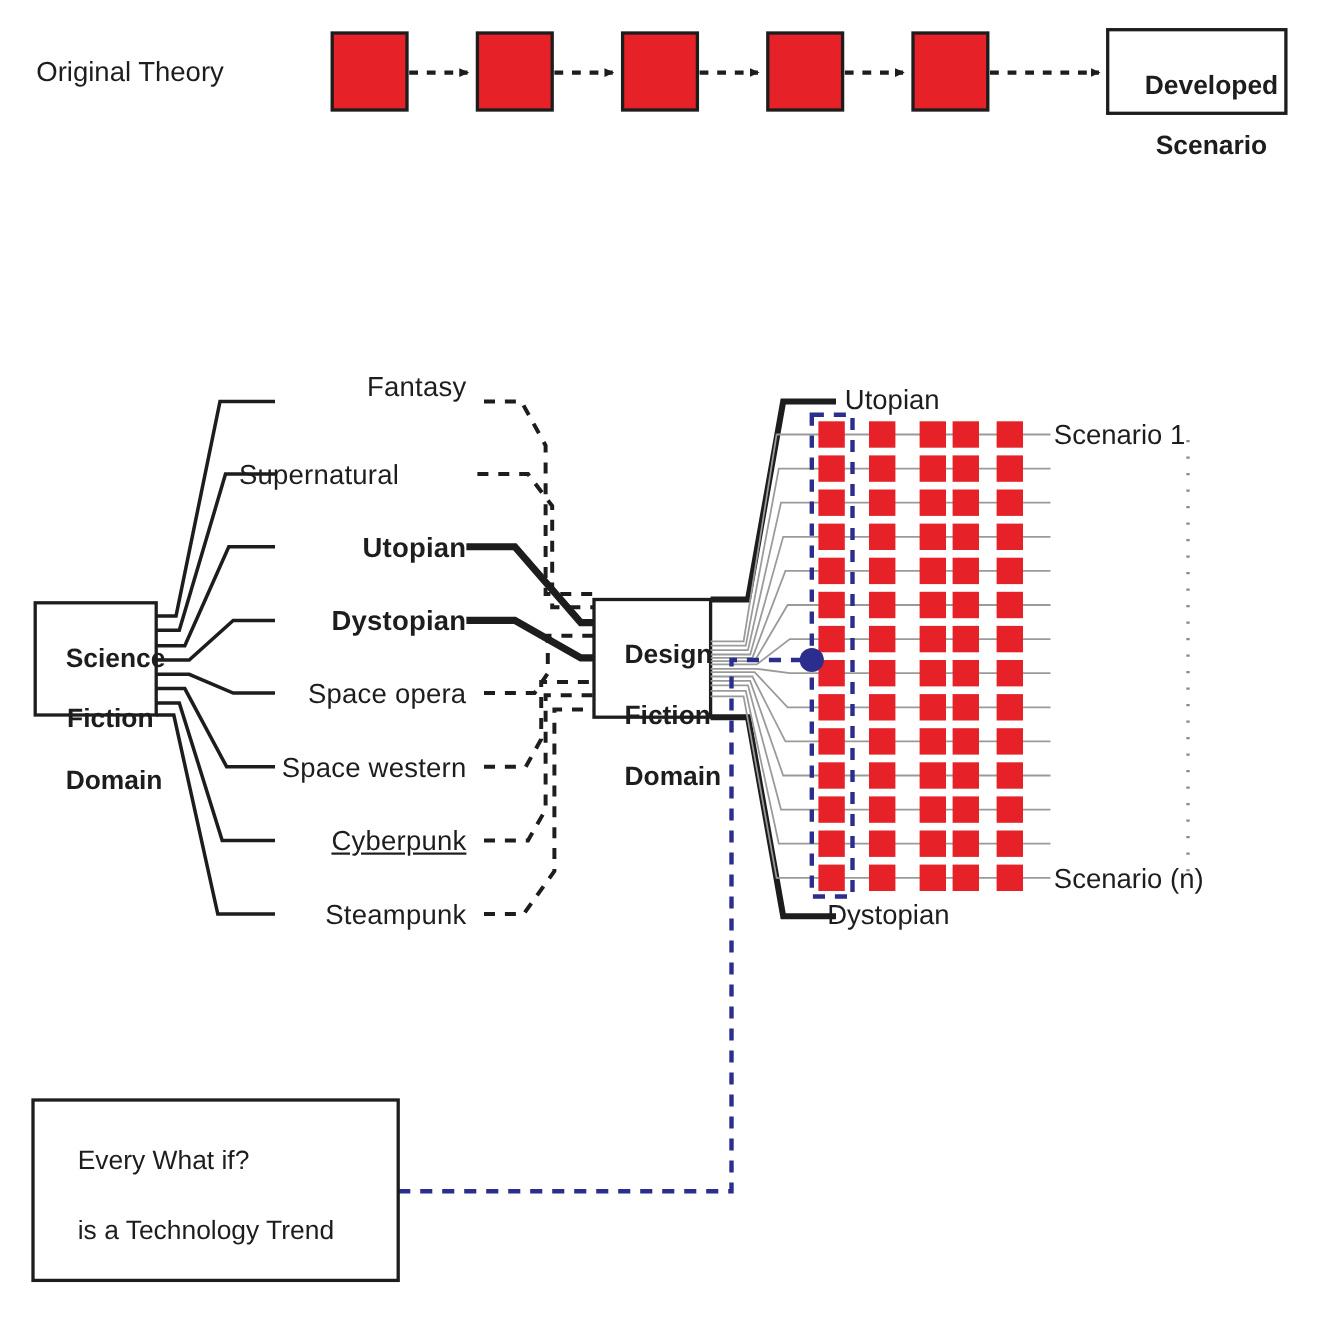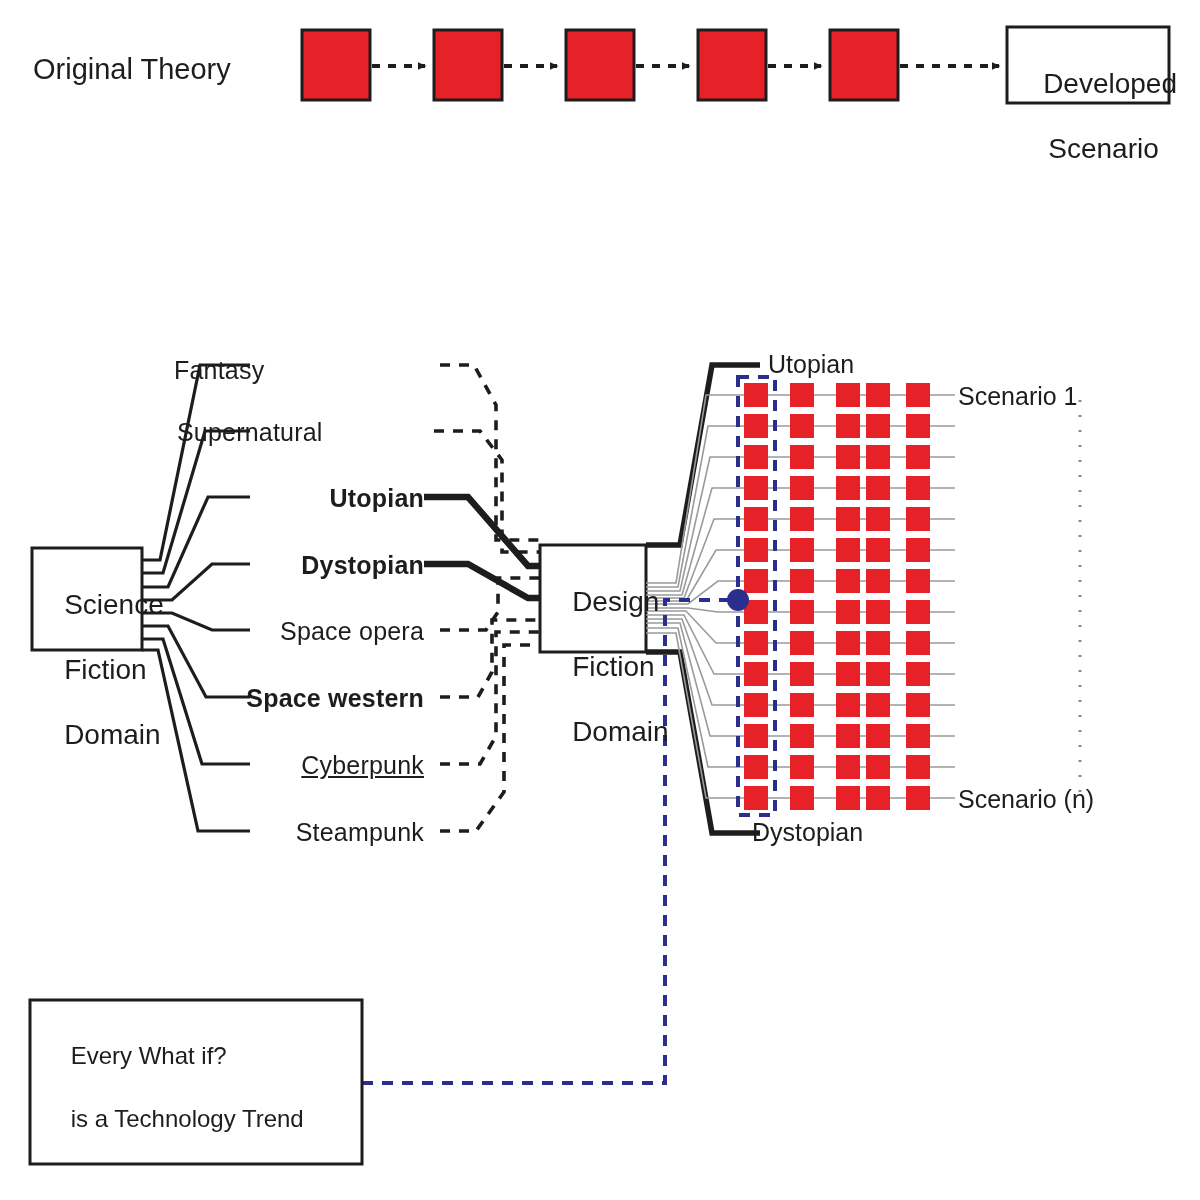--- a/index.html
+++ b/index.html
@@ -3,24 +3,24 @@
 <meta charset="utf-8">
 <style>
   html,body{margin:0;padding:0;background:#ffffff;}
   body{width:1200px;height:1200px;position:relative;overflow:hidden;
        font-family:"Liberation Sans", sans-serif;color:#1d1d1d;}
   #stage{position:absolute;left:0;top:0;width:1200px;height:1200px;}
   svg.layer{position:absolute;left:0;top:0;width:1200px;height:1200px;overflow:visible;}
   .txt{position:absolute;white-space:pre;line-height:1.18;}
   .lbl-genre{font-size:25px;letter-spacing:.2px;}
   .lbl-genre.bold{font-weight:bold;}
-  .boxlabel{font-size:28px;text-align:center;line-height:1.16;}
+  .boxlabel{font-size:24px;text-align:center;line-height:1.16;font-weight:bold;}
   .lbl-plain{font-size:25px;}
   .notebox-txt{font-size:24px;line-height:1.30;}
-  .hdr{font-size:29px;}
+  .hdr{font-size:25px;}
 </style>
 </head>
 <body>
 
 <div id="stage">
 
   <div class="txt hdr" style="left:33px;top:52px;">Original Theory</div>
 
   <svg class="layer">
     <defs>
@@ -222,26 +222,26 @@
     <span>Fiction</span><br>
     <span>Domain</span>
   </div>
 
   <div class="txt boxlabel" style="left:541px;top:554px;width:104px;">
     <span>Design</span><br>
     <span>Fiction</span><br>
     <span>Domain</span>
   </div>
 
-  <div class="txt lbl-genre" style="left:174px;top:356px;width:250px;">Fantasy</div>
-  <div class="txt lbl-genre" style="left:177px;top:418px;width:250px;text-align:left;">Supernatural</div>
+  <div class="txt lbl-genre" style="left:174px;top:338px;width:250px;text-align:right;">Fantasy</div>
+  <div class="txt lbl-genre" style="left:165px;top:418px;width:250px;text-align:center;">Supernatural</div>
   <div class="txt lbl-genre bold" style="left:174px;top:484px;width:250px;text-align:right;">Utopian</div>
   <div class="txt lbl-genre bold" style="left:174px;top:551px;width:250px;text-align:right;">Dystopian</div>
   <div class="txt lbl-genre" style="left:174px;top:617px;width:250px;text-align:right;">Space opera</div>
-  <div class="txt lbl-genre" style="left:174px;top:684px;width:250px;text-align:right;font-weight:bold;">Space western</div>
+  <div class="txt lbl-genre" style="left:174px;top:684px;width:250px;text-align:right;">Space western</div>
   <div class="txt lbl-genre" style="left:174px;top:751px;width:250px;text-align:right;text-decoration:underline;">Cyberpunk</div>
   <div class="txt lbl-genre" style="left:174px;top:818px;width:250px;text-align:right;">Steampunk</div>
 
   <div class="txt lbl-plain" style="left:768px;top:350px;">Utopian</div>
   <div class="txt lbl-plain" style="left:752px;top:818px;">Dystopian</div>
 
   <div class="txt lbl-plain" style="left:958px;top:382px;">Scenario 1</div>
   <div class="txt lbl-plain" style="left:958px;top:785px;text-align:right;">Scenario (n)</div>
 
   <div class="txt notebox-txt" style="left:44px;top:1009px;width:316px;">

